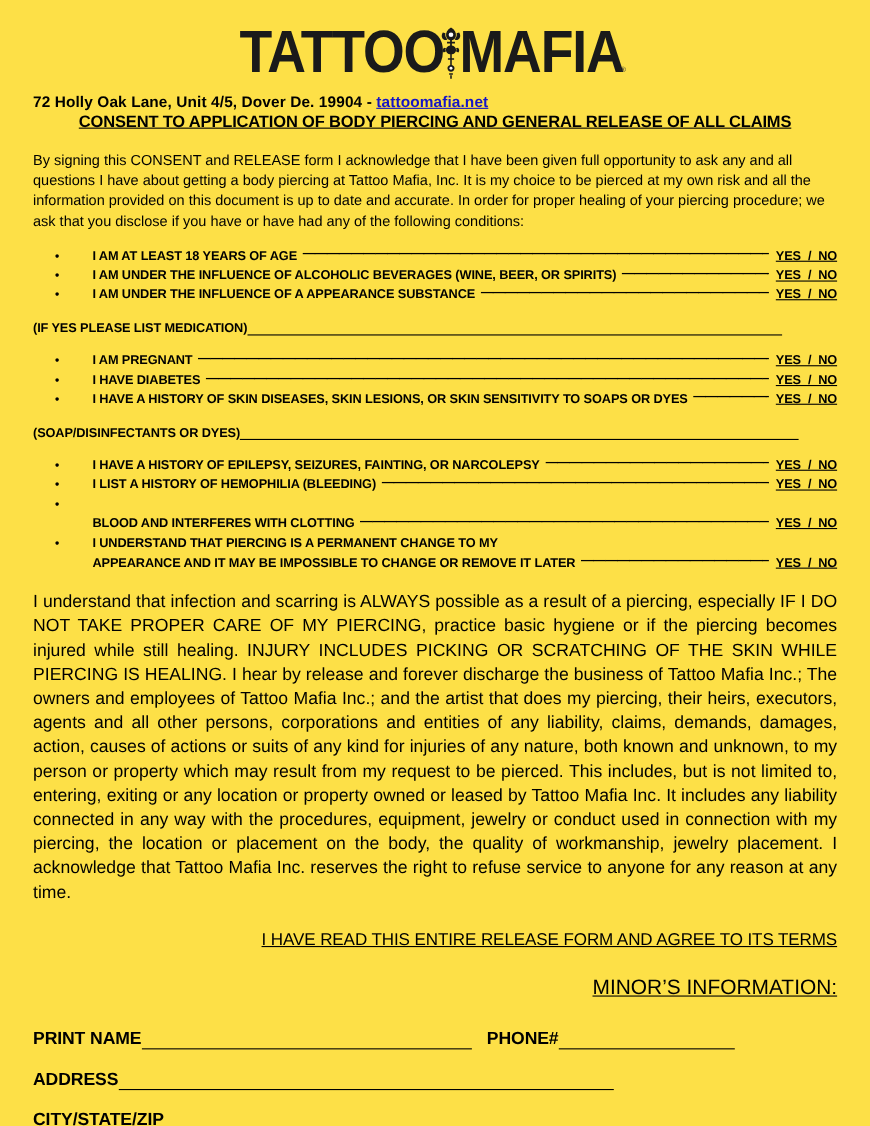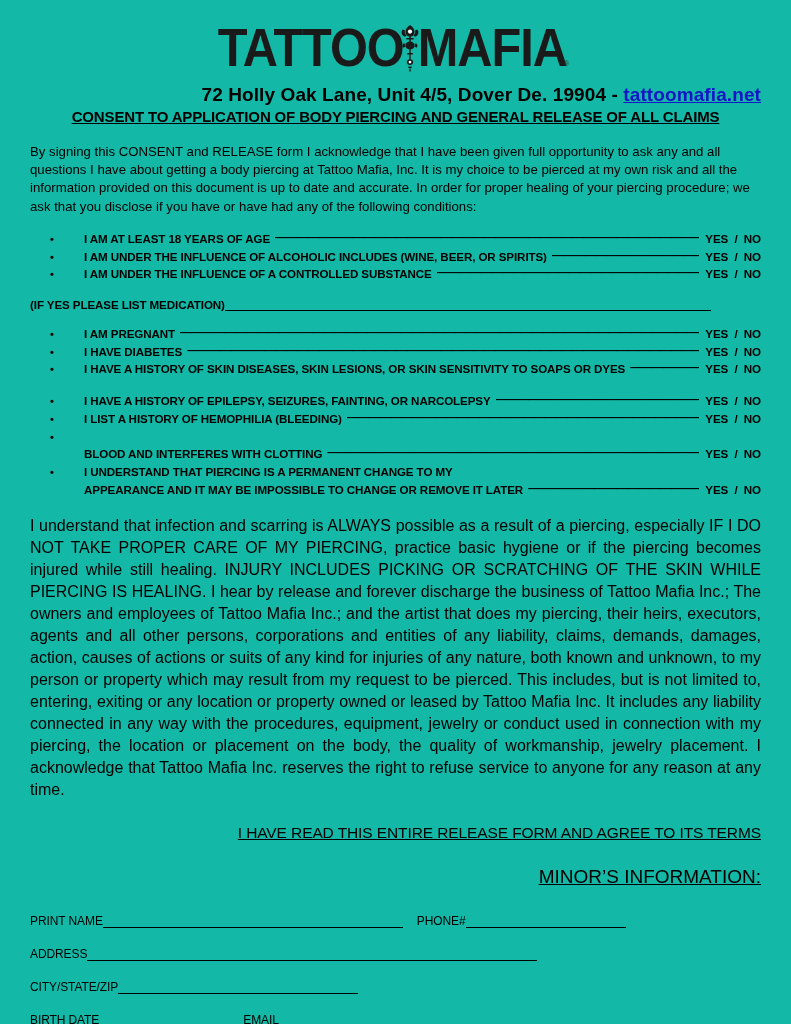--- a/index.html
+++ b/index.html
@@ -11,21 +11,21 @@
     width: 791px;
     height: 1024px;
     font-family: "Liberation Sans", sans-serif;
     color: #000000;
     -webkit-font-smoothing: antialiased;
   }
   .page {
     position: relative;
     width: 791px;
     height: 1024px;
-    background: #14b8a6;
+    background: #fde047;
     box-sizing: border-box;
     padding: 0 30px;
   }
 
   
   .logo-block {
     text-align: center;
     padding-top: 22px;
   }
   .logo-wrap {
@@ -55,22 +55,22 @@
     font-size: 7px;
     vertical-align: bottom;
     position: relative;
     top: 16px;
     left: 1px;
     color: #333;
   }
 
   
   .addr-line {
-    text-align: right;
-    font-size: 19px;
+    text-align: left;
+    font-size: 14px;
     font-weight: bold;
     margin-top: 12px;
     letter-spacing: 0.1px;
   }
   .addr-link {
     color: #1414c8;
     text-decoration: underline;
     font-weight: bold;
   }
   .title-line {
@@ -124,20 +124,21 @@
     font-size: 11.6px;
     letter-spacing: -0.6px;
     position: relative;
     top: -2px;
     color: #000;
   }
   .cond-yesno {
     flex: 0 0 auto;
     white-space: pre;
     padding-left: 6px;
+    text-decoration: underline;
   }
   .cond-row.nodash .cond-dashes { color: transparent; }
 
   
   .note-line {
     display: flex;
     align-items: flex-end;
     font-size: 11.6px;
     font-weight: bold;
     margin-top: 15px;
@@ -174,22 +175,22 @@
     margin-top: 24px;
   }
 
   
   .form-area {
     margin-top: 26px;
   }
   .form-row {
     display: flex;
     align-items: flex-end;
-    font-size: 12px;
-    font-weight: normal;
+    font-size: 16px;
+    font-weight: bold;
     margin-top: 19px;
     letter-spacing: -0.1px;
   }
   .form-row:first-child { margin-top: 0; }
   .f-label {
     white-space: nowrap;
     padding-right: 0px;
   }
   .f-rule {
     border-bottom: 1.5px solid #000;
@@ -240,27 +241,27 @@
   <div id="conditions-root">
       <div class="cond-group">
         <div class="cond-row">
           <span class="cond-bullet">•</span>
           <span class="cond-text">I AM AT LEAST 18 YEARS OF AGE</span>
           <span class="cond-dashes">—————————————————————————————————————————————————————————————————————————</span>
           <span class="cond-yesno">YES  /  NO</span>
         </div>
         <div class="cond-row">
           <span class="cond-bullet">•</span>
-          <span class="cond-text">I AM UNDER THE INFLUENCE OF ALCOHOLIC INCLUDES (WINE, BEER, OR SPIRITS)</span>
-          <span class="cond-dashes">—————————————————————————————————————————————————————————————————————————</span>
-          <span class="cond-yesno">YES  /  NO</span>
-        </div>
-        <div class="cond-row">
-          <span class="cond-bullet">•</span>
-          <span class="cond-text">I AM UNDER THE INFLUENCE OF A CONTROLLED SUBSTANCE</span>
+          <span class="cond-text">I AM UNDER THE INFLUENCE OF ALCOHOLIC BEVERAGES (WINE, BEER, OR SPIRITS)</span>
+          <span class="cond-dashes">—————————————————————————————————————————————————————————————————————————</span>
+          <span class="cond-yesno">YES  /  NO</span>
+        </div>
+        <div class="cond-row">
+          <span class="cond-bullet">•</span>
+          <span class="cond-text">I AM UNDER THE INFLUENCE OF A APPEARANCE SUBSTANCE</span>
           <span class="cond-dashes">—————————————————————————————————————————————————————————————————————————</span>
           <span class="cond-yesno">YES  /  NO</span>
         </div>
         <div class="note-line">
           <span class="note-label">(IF YES PLEASE LIST MEDICATION)</span>
           <span class="note-rule" style="width: 486px;"></span>
         </div>
       </div>
       <div class="cond-group">
         <div class="cond-row">
@@ -273,20 +274,24 @@
           <span class="cond-bullet">•</span>
           <span class="cond-text">I HAVE DIABETES</span>
           <span class="cond-dashes">—————————————————————————————————————————————————————————————————————————</span>
           <span class="cond-yesno">YES  /  NO</span>
         </div>
         <div class="cond-row">
           <span class="cond-bullet">•</span>
           <span class="cond-text">I HAVE A HISTORY OF SKIN DISEASES, SKIN LESIONS, OR SKIN SENSITIVITY TO SOAPS OR DYES</span>
           <span class="cond-dashes">—————————————————————————————————————————————————————————————————————————</span>
           <span class="cond-yesno">YES  /  NO</span>
+        </div>
+        <div class="note-line">
+          <span class="note-label">(SOAP/DISINFECTANTS OR DYES)</span>
+          <span class="note-rule" style="width: 508px;"></span>
         </div>
       </div>
       <div class="cond-group">
         <div class="cond-row">
           <span class="cond-bullet">•</span>
           <span class="cond-text">I HAVE A HISTORY OF EPILEPSY, SEIZURES, FAINTING, OR NARCOLEPSY</span>
           <span class="cond-dashes">—————————————————————————————————————————————————————————————————————————</span>
           <span class="cond-yesno">YES  /  NO</span>
         </div>
         <div class="cond-row">

